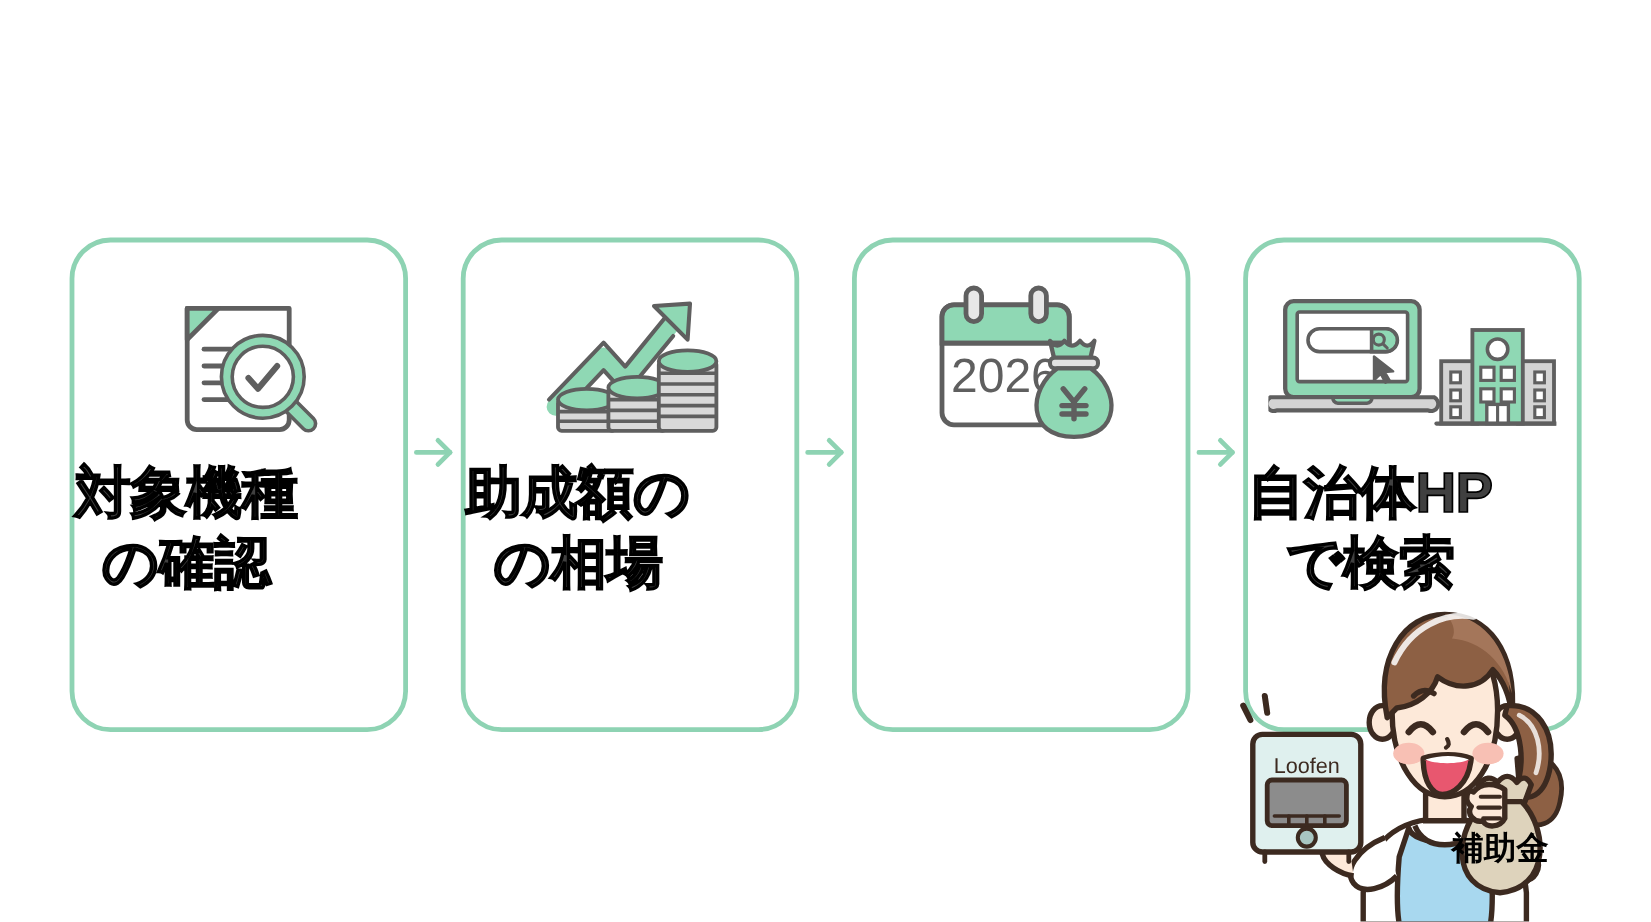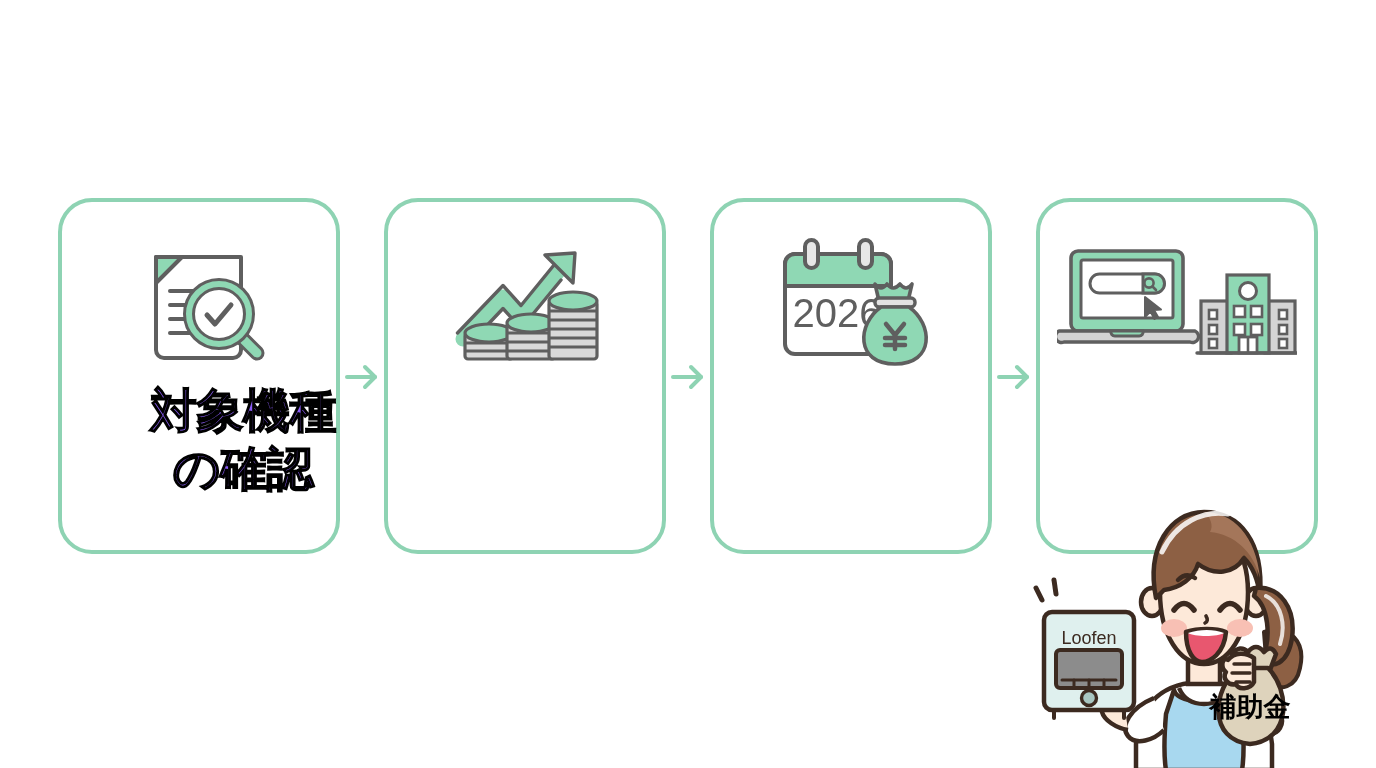--- a/index.html
+++ b/index.html
@@ -28,44 +28,44 @@
     left: 58px;
     top: 198px;
     width: 1262px;
     height: 358px;
     display: flex;
     align-items: stretch;
   }
 
   .card {
     flex: 0 0 282px;
-    height: 356px;
+    height: 412px;
     border: 4px solid #8ed3b3;
     border-radius: 34px;
     background: #ffffff;
     box-sizing: border-box;
     display: flex;
     flex-direction: column;
-    align-items: flex-end;
+    align-items: flex-start;
     position: relative;
   }
 
   .card-icon {
     height: 150px;
     margin-top: 26px;
     display: flex;
     align-items: center;
     justify-content: center;
     width: 100%;
   }
 
   .card-label {
     margin-top: 4px;
     text-align: center;
-    color: #8b5cf6;
+    color: #404040;
     font-weight: 700;
     font-size: 47px;
     line-height: 1.24;
     letter-spacing: -0.5px;
     font-family: "Liberation Sans", "DejaVu Sans", sans-serif;
     -webkit-text-stroke: 1.4px #000;
     white-space: pre-line;
   }
 
   .arrow-gap {
@@ -165,20 +165,22 @@
             <rect x="100" y="68" width="48" height="58" rx="3" fill="#d9d9d9" stroke="#5f5f5f" stroke-width="3.2"></rect>
             <line x1="100" y1="78" x2="148" y2="78" stroke="#5f5f5f" stroke-width="3"></line>
             <line x1="100" y1="87" x2="148" y2="87" stroke="#5f5f5f" stroke-width="3"></line>
             <line x1="100" y1="96" x2="148" y2="96" stroke="#5f5f5f" stroke-width="3"></line>
             <line x1="100" y1="105" x2="148" y2="105" stroke="#5f5f5f" stroke-width="3"></line>
             <line x1="100" y1="114" x2="148" y2="114" stroke="#5f5f5f" stroke-width="3"></line>
             <ellipse cx="124" cy="68" rx="24" ry="9" fill="#8fd8b4" stroke="#5f5f5f" stroke-width="3.2"></ellipse>
           </g>
         </svg>
       </div>
+      <div class="card-label">助成額の
+の相場</div>
     </div>
 
     <div class="arrow-gap">
       <svg width="34" height="34" viewBox="0 0 34 34" aria-hidden="true">
         <g stroke="#8ed3b3" stroke-width="4" fill="none" stroke-linecap="round" stroke-linejoin="round">
           <line x1="2" y1="17" x2="30" y2="17"></line>
           <polyline points="20,7 30,17 20,27"></polyline>
         </g>
       </svg>
     </div>
@@ -256,20 +258,22 @@
               <rect x="222" y="67" width="8" height="9"></rect>
               <rect x="222" y="82" width="8" height="9"></rect>
               <rect x="222" y="96" width="8" height="9"></rect>
             </g>
             <rect x="182" y="94" width="18" height="16" fill="#ffffff" stroke="#5f5f5f" stroke-width="2.8"></rect>
             <line x1="191" y1="94" x2="191" y2="110" stroke="#5f5f5f" stroke-width="2.6"></line>
             <line x1="140" y1="110" x2="242" y2="110" stroke="#5f5f5f" stroke-width="3.4" stroke-linecap="round"></line>
           </g>
         </svg>
       </div>
+      <div class="card-label">自治体HP
+で検索</div>
     </div>
 
   </div>
 
   <div class="character">
     <svg width="348" height="278" viewBox="0 0 348 278" aria-hidden="true">
       <defs>
         <clipPath id="clipStage">
             <rect x="0" y="0" width="348" height="278"></rect>
           </clipPath>

